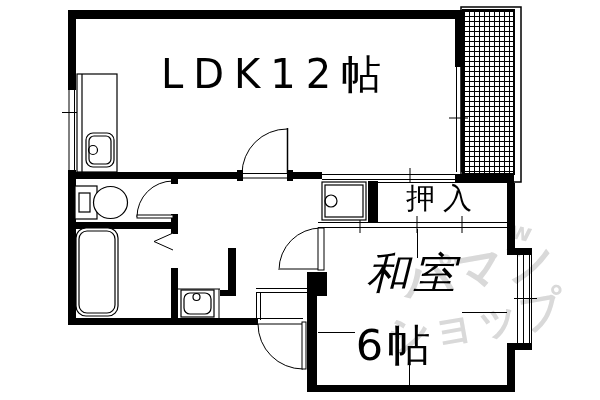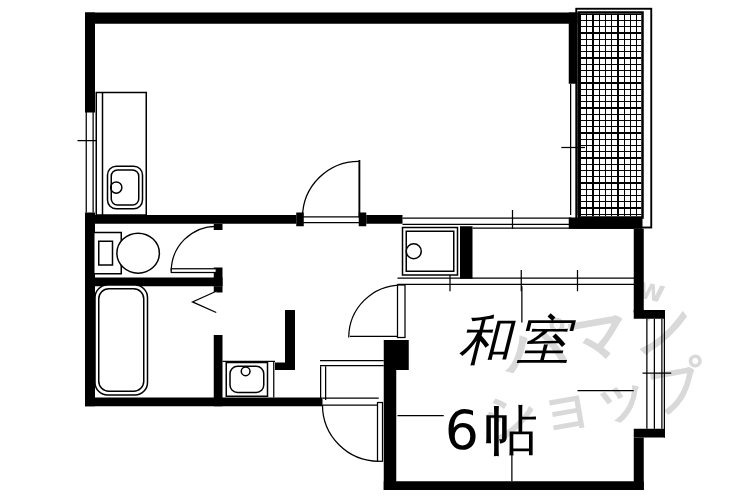--- a/index.html
+++ b/index.html
@@ -176,15 +176,17 @@
     </g>
 
     <g stroke="#000" stroke-width="1" fill="none">
       <path d="M417.5 229 V258"></path>
       <path d="M409.5 352 V385"></path>
       <path d="M318 332.5 H355"></path>
       <path d="M462 312.5 H507"></path>
     </g>
   </svg>
 
+  <div class="label" id="label-ldk">LDK12帖</div>
+  <div class="label" id="label-closet">押入</div>
   <div class="label" id="label-washitsu">和室</div>
   <div class="label" id="label-washitsu-size">6帖</div>
 </div>
 
 </body></html>

